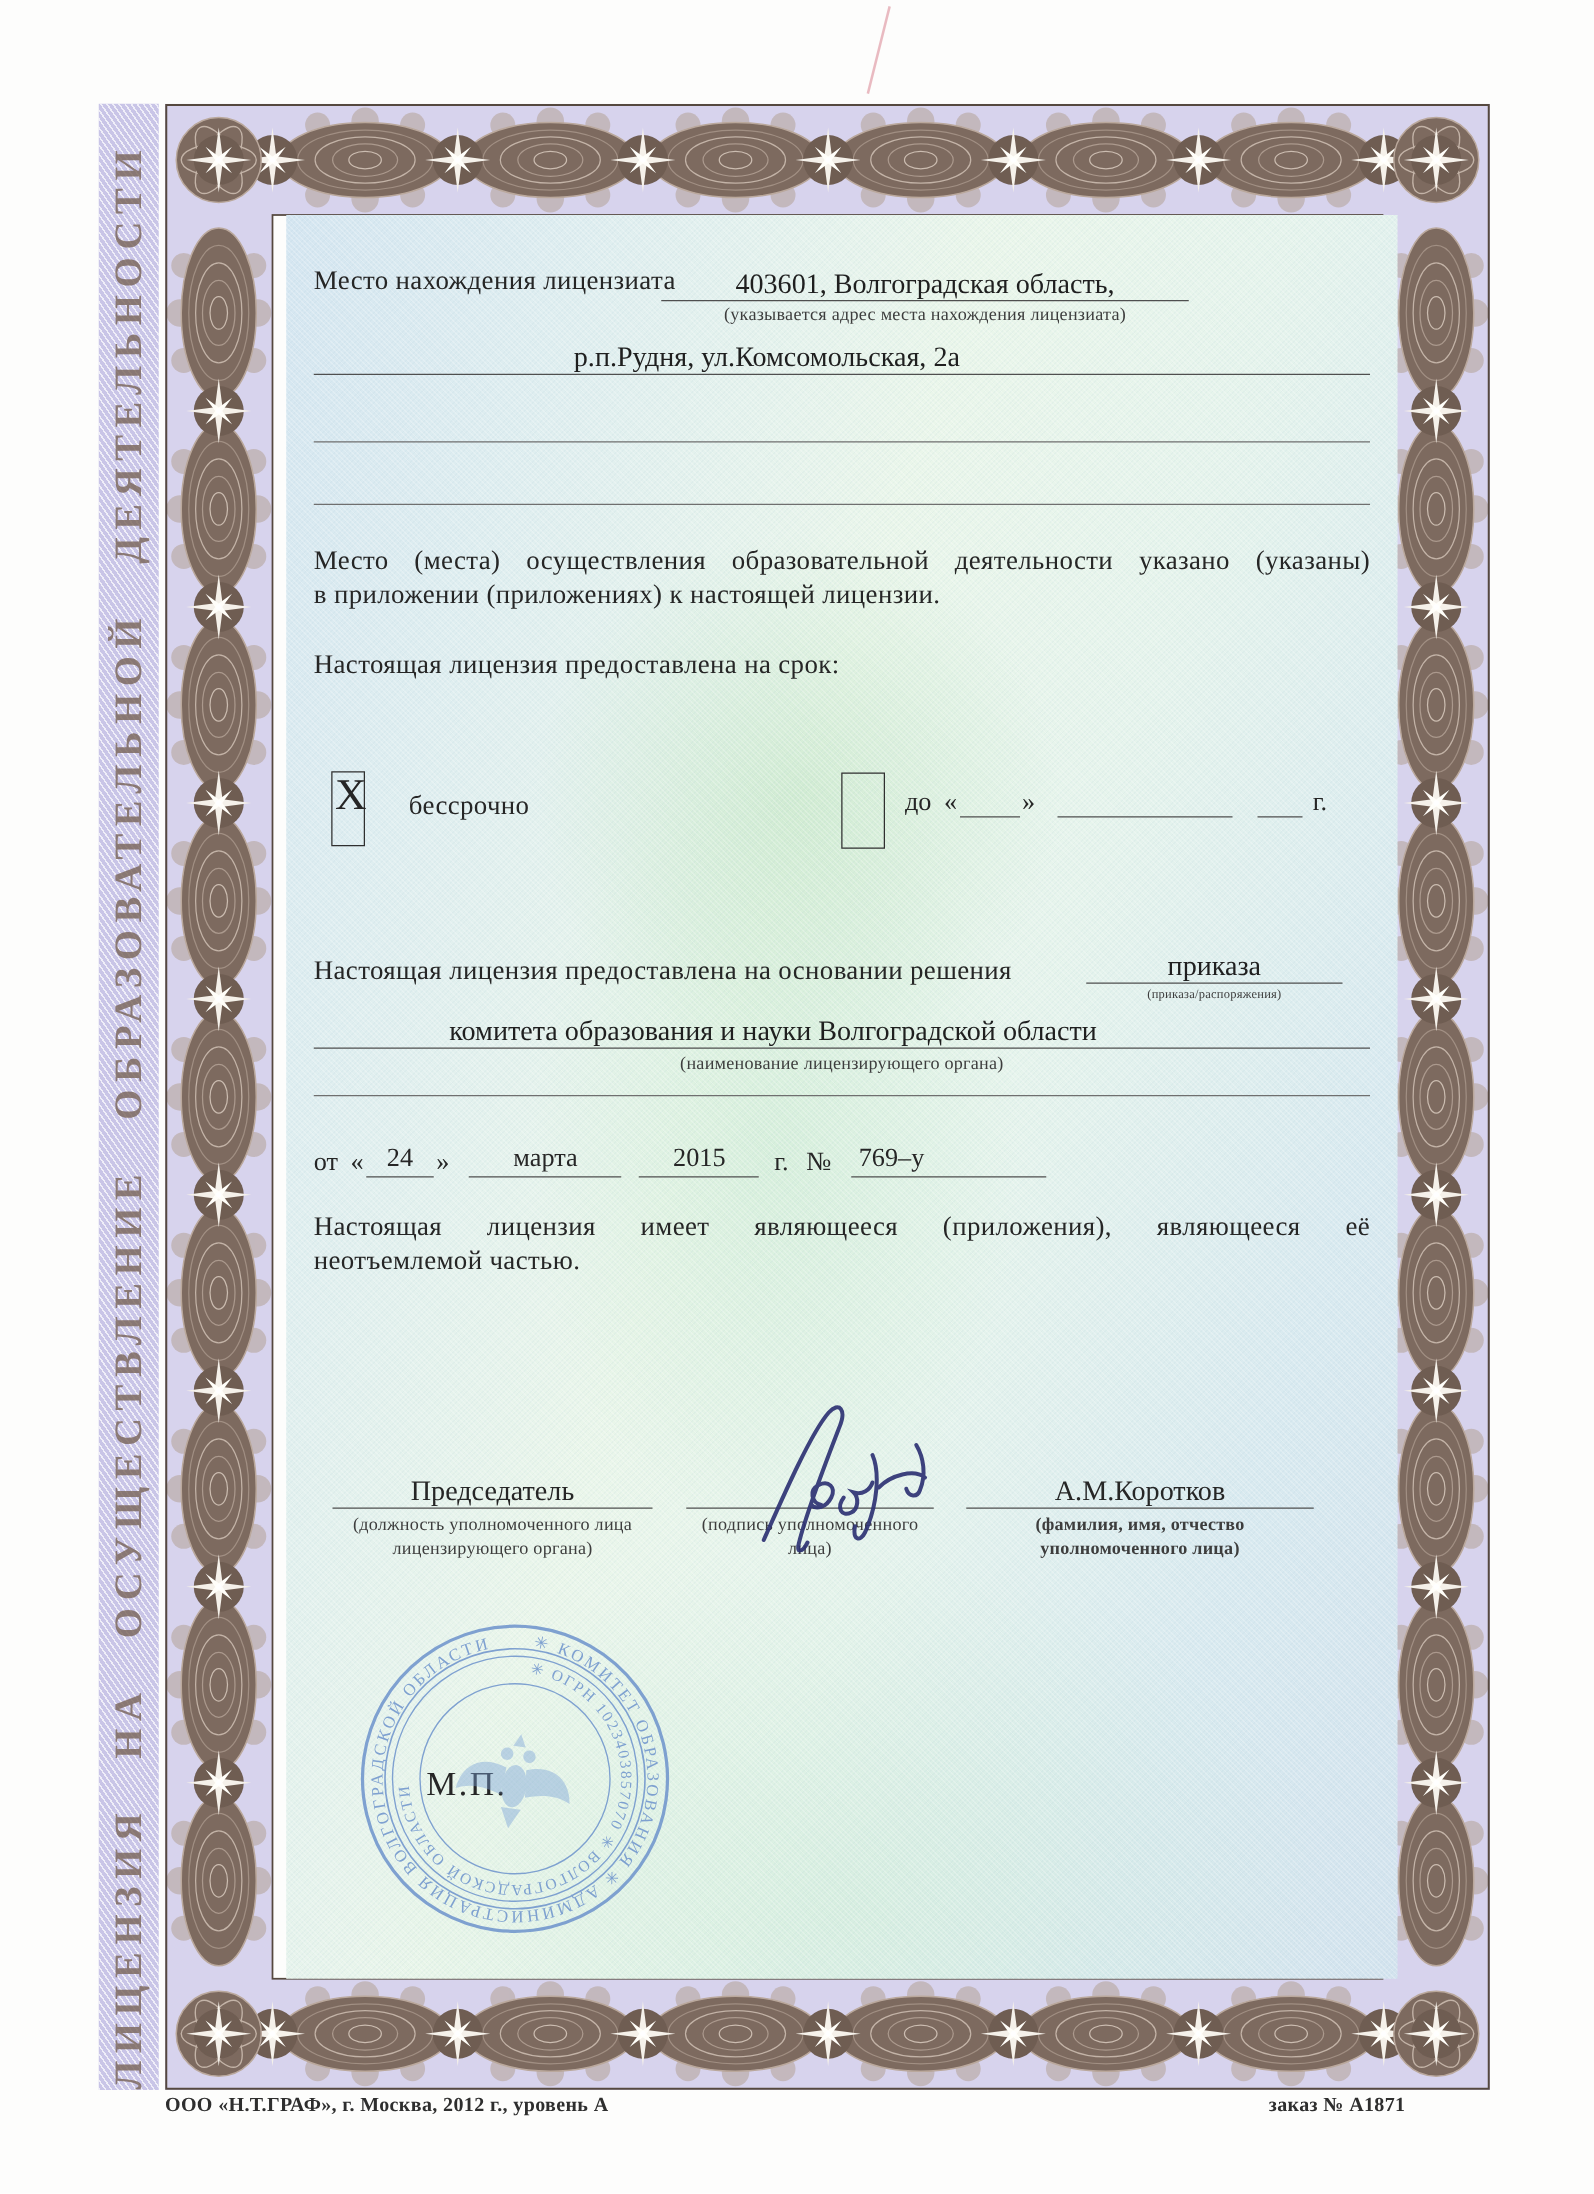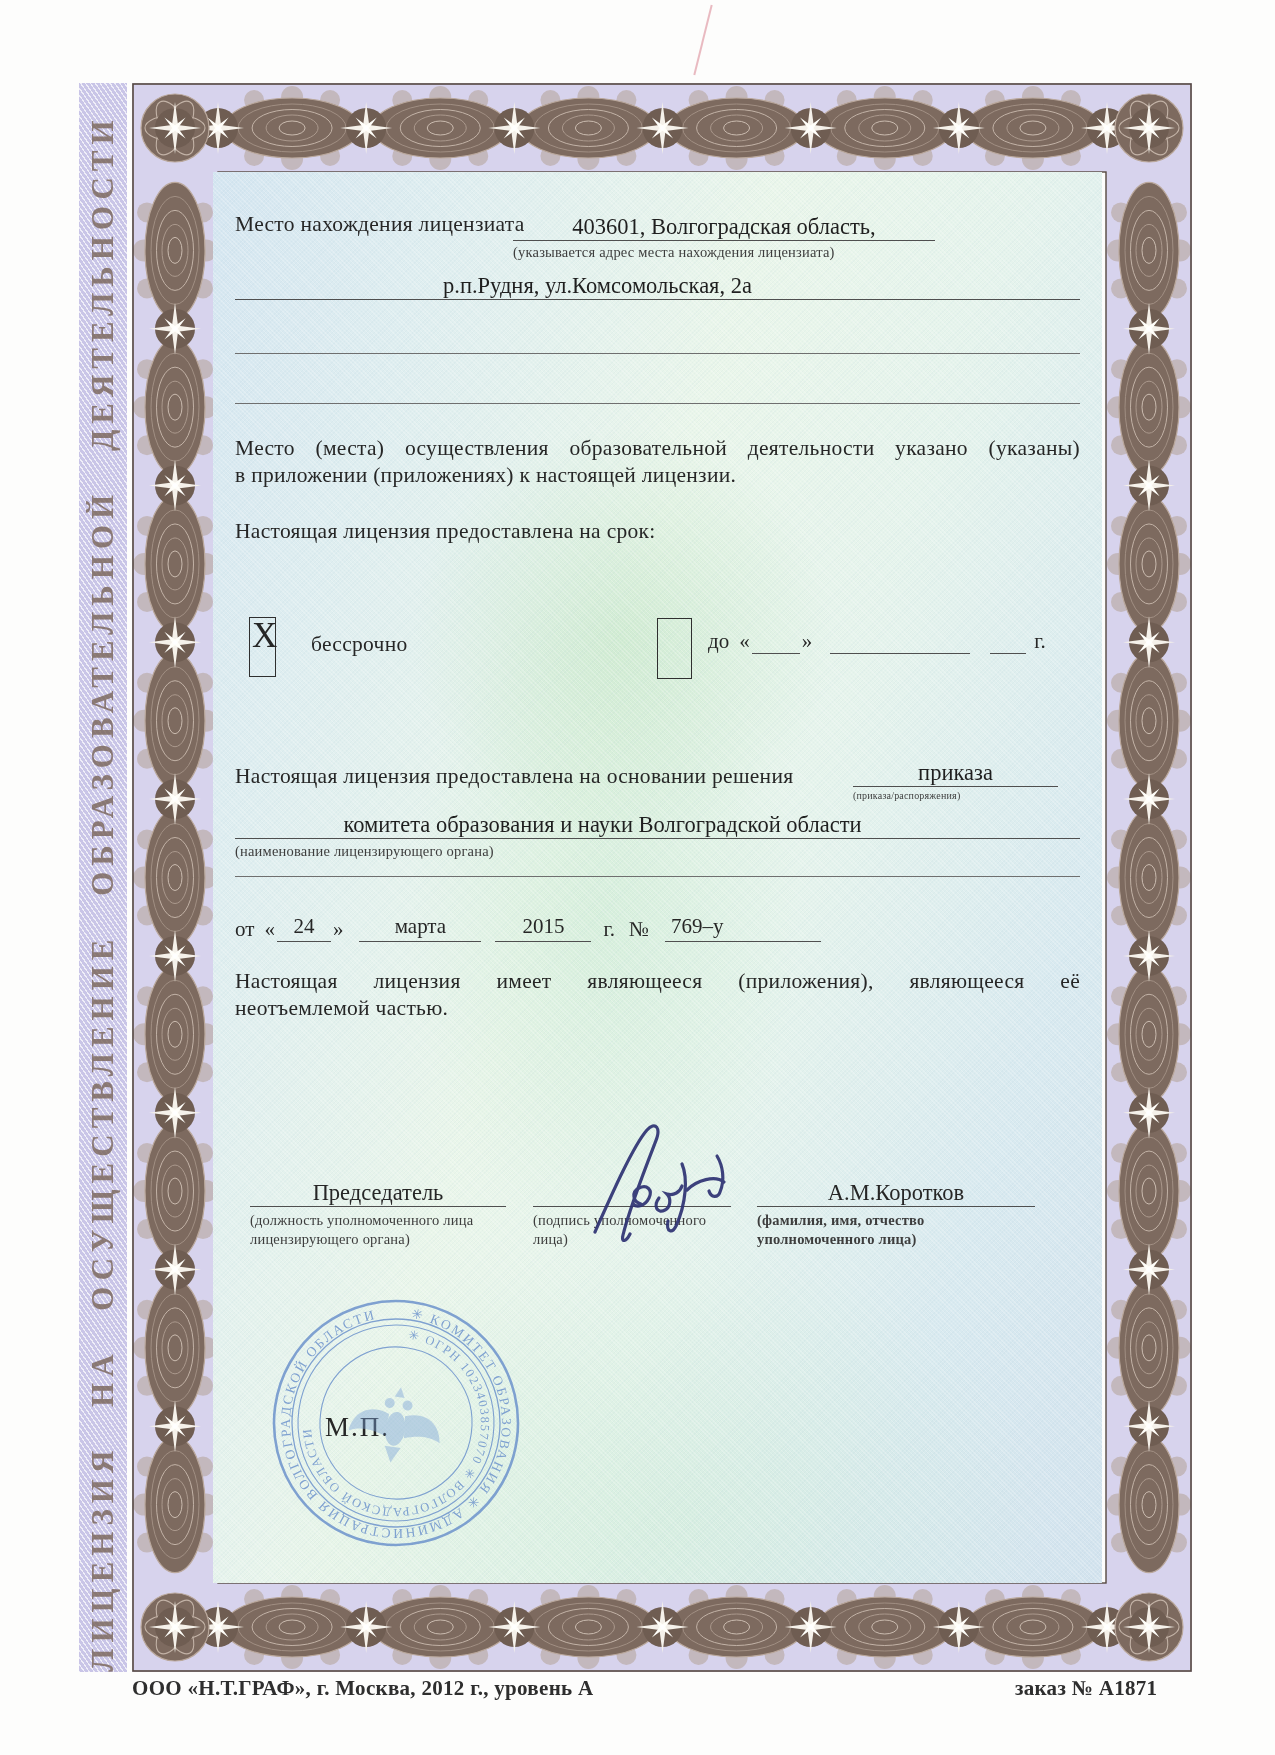--- a/index.html
+++ b/index.html
@@ -8,41 +8,41 @@
   .abs{position:absolute;}
   
   .side-strip{position:absolute;left:79px;top:83px;width:48px;height:1589px;background-color:#c9c5e7;
      background-image:repeating-linear-gradient(55deg,rgba(255,255,255,.7) 0px,rgba(255,255,255,.7) 1.2px,transparent 1.2px,transparent 4px);}
   .side-title{position:absolute;left:50%;top:51%;transform:translate(-50%,-50%) rotate(-90deg);
      white-space:nowrap;font-size:31px;font-weight:bold;letter-spacing:6px;word-spacing:24px;
      color:rgba(122,101,90,.82);}
   
   .frame{position:absolute;left:132px;top:83px;width:1060px;height:1589px;pointer-events:none;}
   
-  .content{position:absolute;left:213px;top:172px;width:889px;height:1411px;
+  .content{position:absolute;left:229px;top:172px;width:889px;height:1411px;
      background:
        radial-gradient(circle 300px at 46% 33%, rgba(186,226,188,.5), transparent 70%),
        radial-gradient(ellipse 260px 430px at 44% 53%, rgba(197,233,205,.5), transparent 75%),
        radial-gradient(ellipse 520px 380px at 50% 96%, rgba(206,236,214,.55), transparent 75%),
        linear-gradient(108deg,#d5e6f1 0%,#dfeef0 18%,#eaf6ea 42%,#e6f4ec 60%,#d9eaf0 82%,#d3e3ee 100%);}
   .content::before{content:"";position:absolute;inset:0;z-index:0;
      background:repeating-linear-gradient(45deg,rgba(255,255,255,.22) 0 1px,transparent 1px 3px),
                 repeating-linear-gradient(-45deg,rgba(140,180,200,.07) 0 1px,transparent 1px 3px);}
   .content > *{position:absolute;z-index:1;}
   .t{font-size:21.5px;letter-spacing:.3px;color:#262626;}
   .v{font-size:22.5px;color:#1f1f1f;}
-  .cap{font-size:14.5px;color:#3d3d3d;text-align:left;line-height:1.28;letter-spacing:.2px;}
+  .cap{font-size:14.5px;color:#3d3d3d;text-align:center;line-height:1.28;letter-spacing:.2px;}
   .ubox{border-bottom:1.4px solid #4f4f4f;display:flex;align-items:flex-end;justify-content:center;}
   .bline{border-bottom:1.3px solid #6f6f6f;height:0;}
   .jline{text-align:justify;text-align-last:justify;line-height:1.32;}
   .checkbox{border:1.6px solid #2f2f2f;background:transparent;}
   .seg{display:inline-block;border-bottom:1.4px solid #4f4f4f;height:29px;line-height:29px;text-align:center;}
   .frow{display:flex;align-items:flex-end;font-size:21px;}
   .sigcol .val{height:34px;border-bottom:1.4px solid #4f4f4f;display:flex;align-items:flex-end;justify-content:center;font-size:22.5px;}
-  .footer{font-size:21px;font-weight:bold;color:#2e2e2e;letter-spacing:.3px;}
+  .footer{font-size:16px;font-weight:bold;color:#2e2e2e;letter-spacing:.3px;}
 </style>
 </head>
 <body>
 
 <div class="page">
 
   <div class="side-strip">
     <span class="side-title">ЛИЦЕНЗИЯ НА ОСУЩЕСТВЛЕНИЕ ОБРАЗОВАТЕЛЬНОЙ ДЕЯТЕЛЬНОСТИ</span>
   </div>
 

